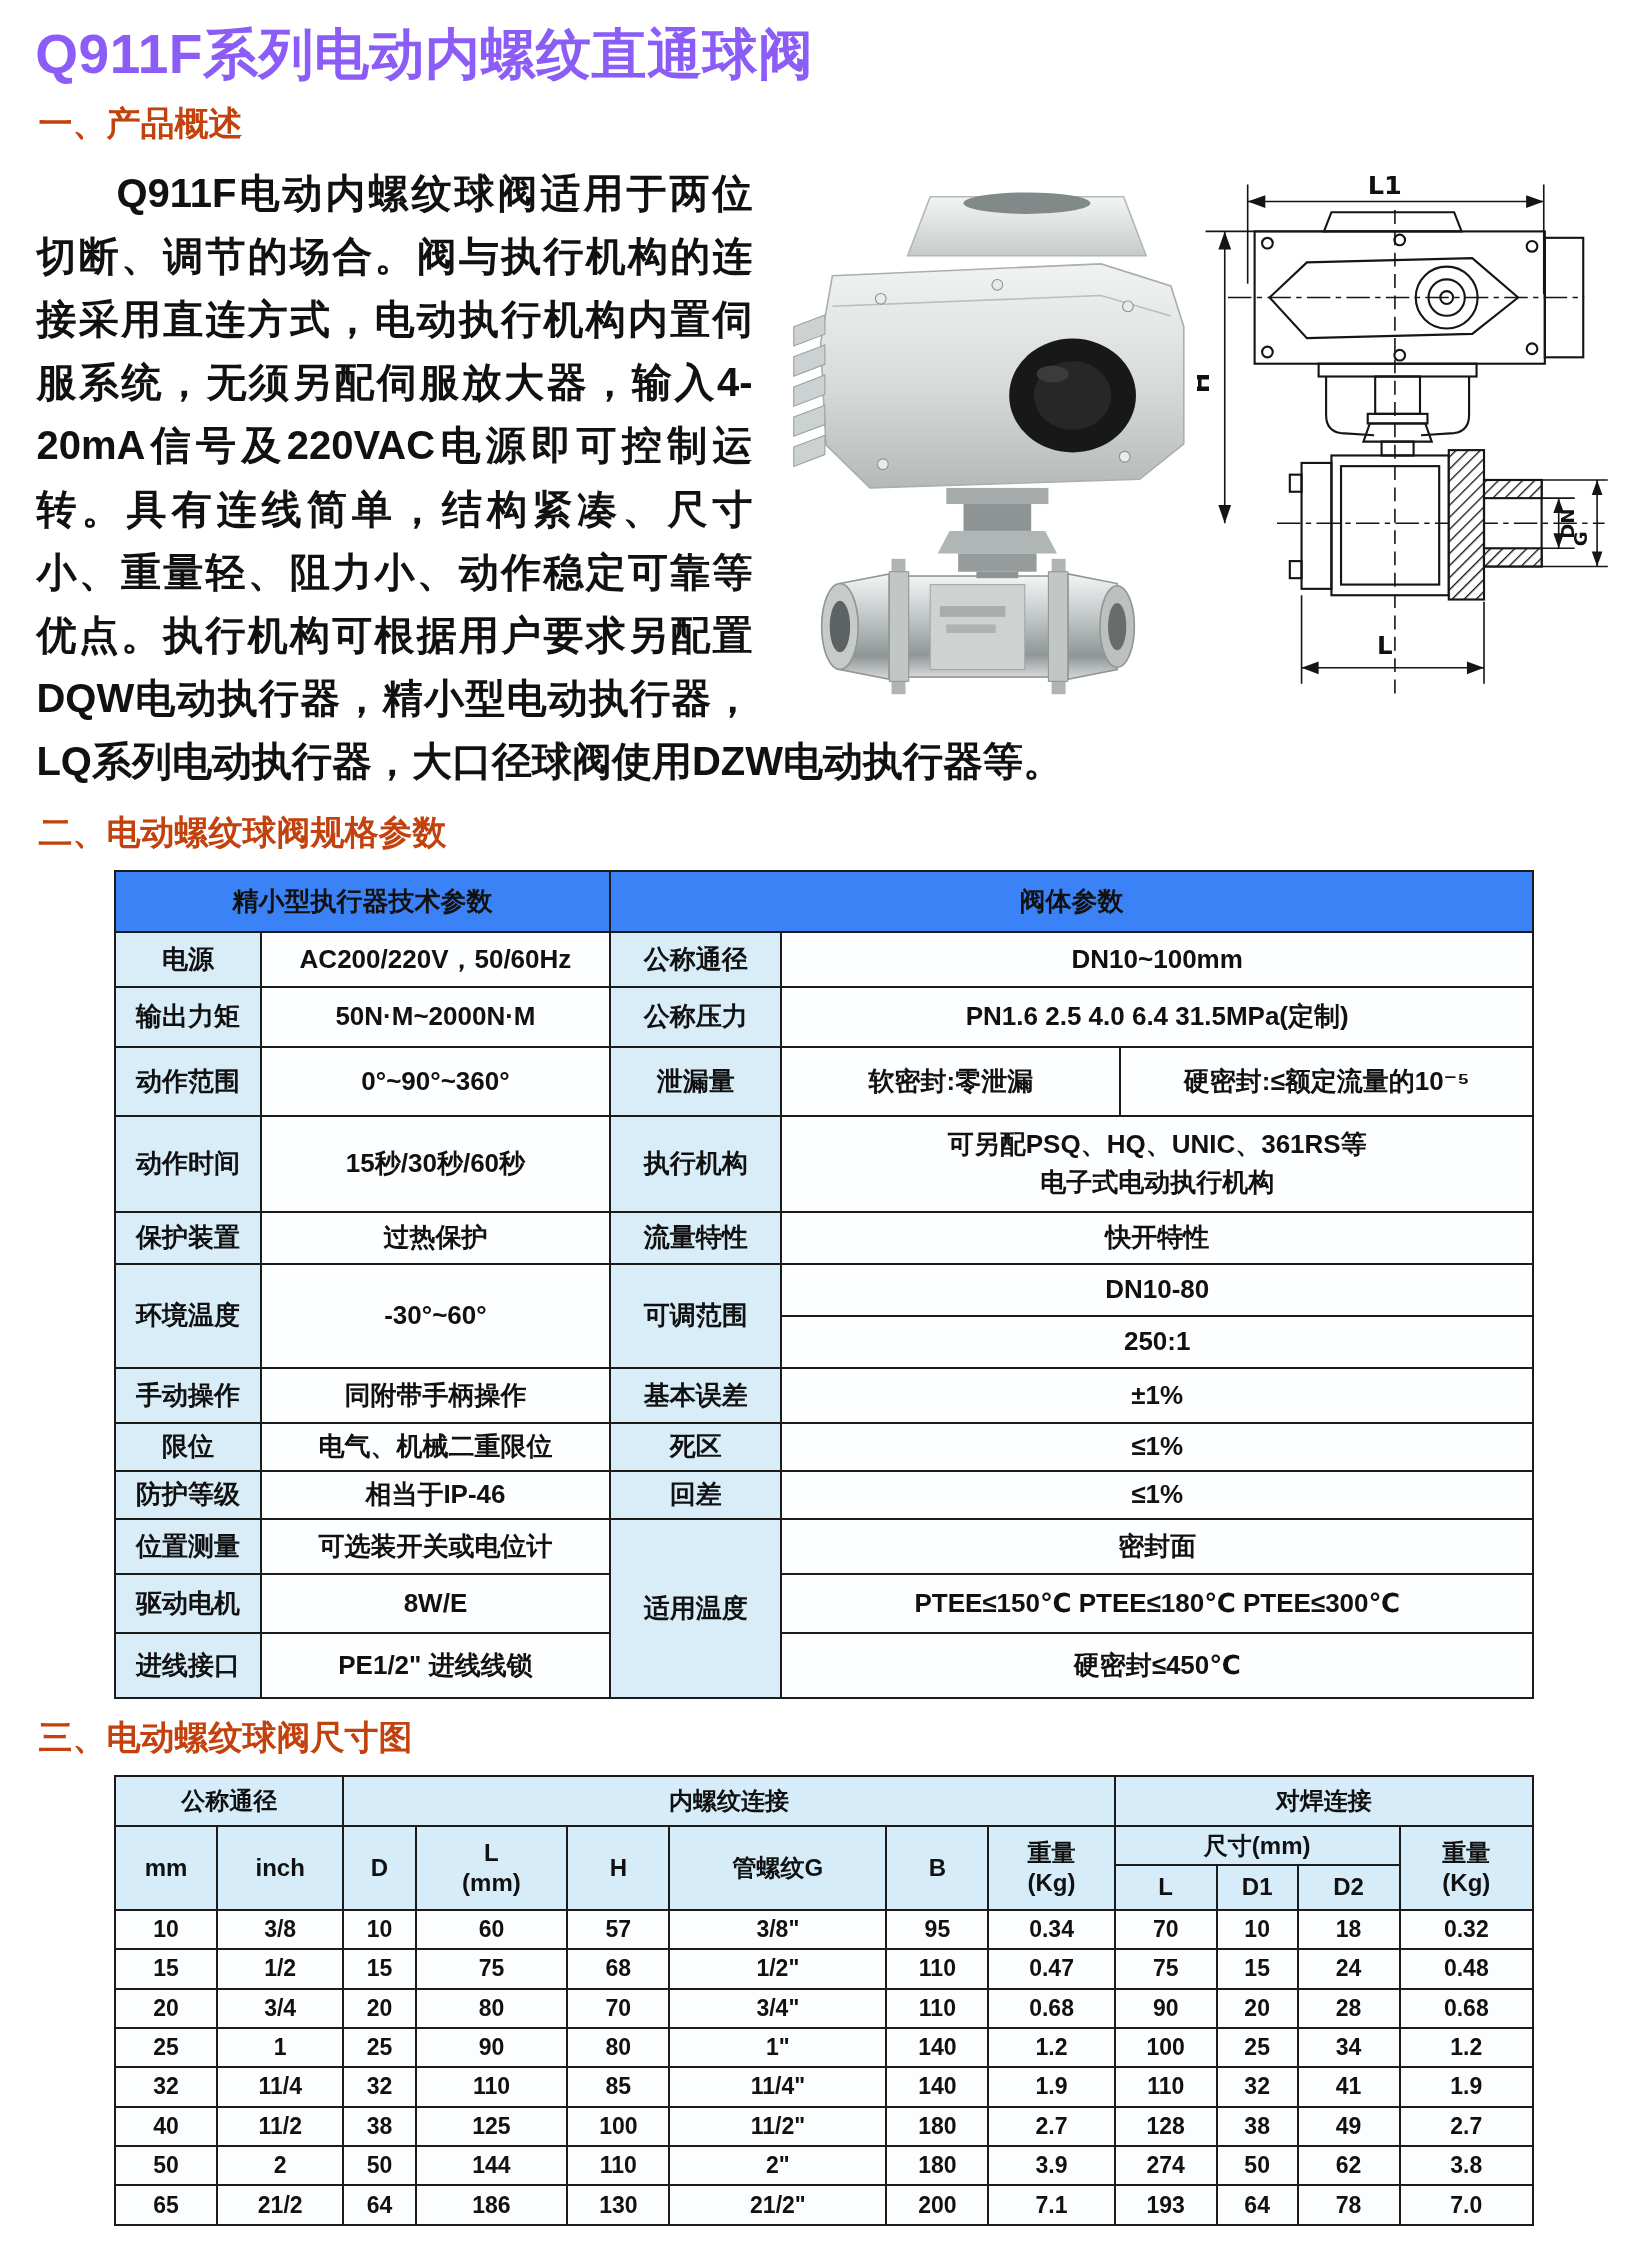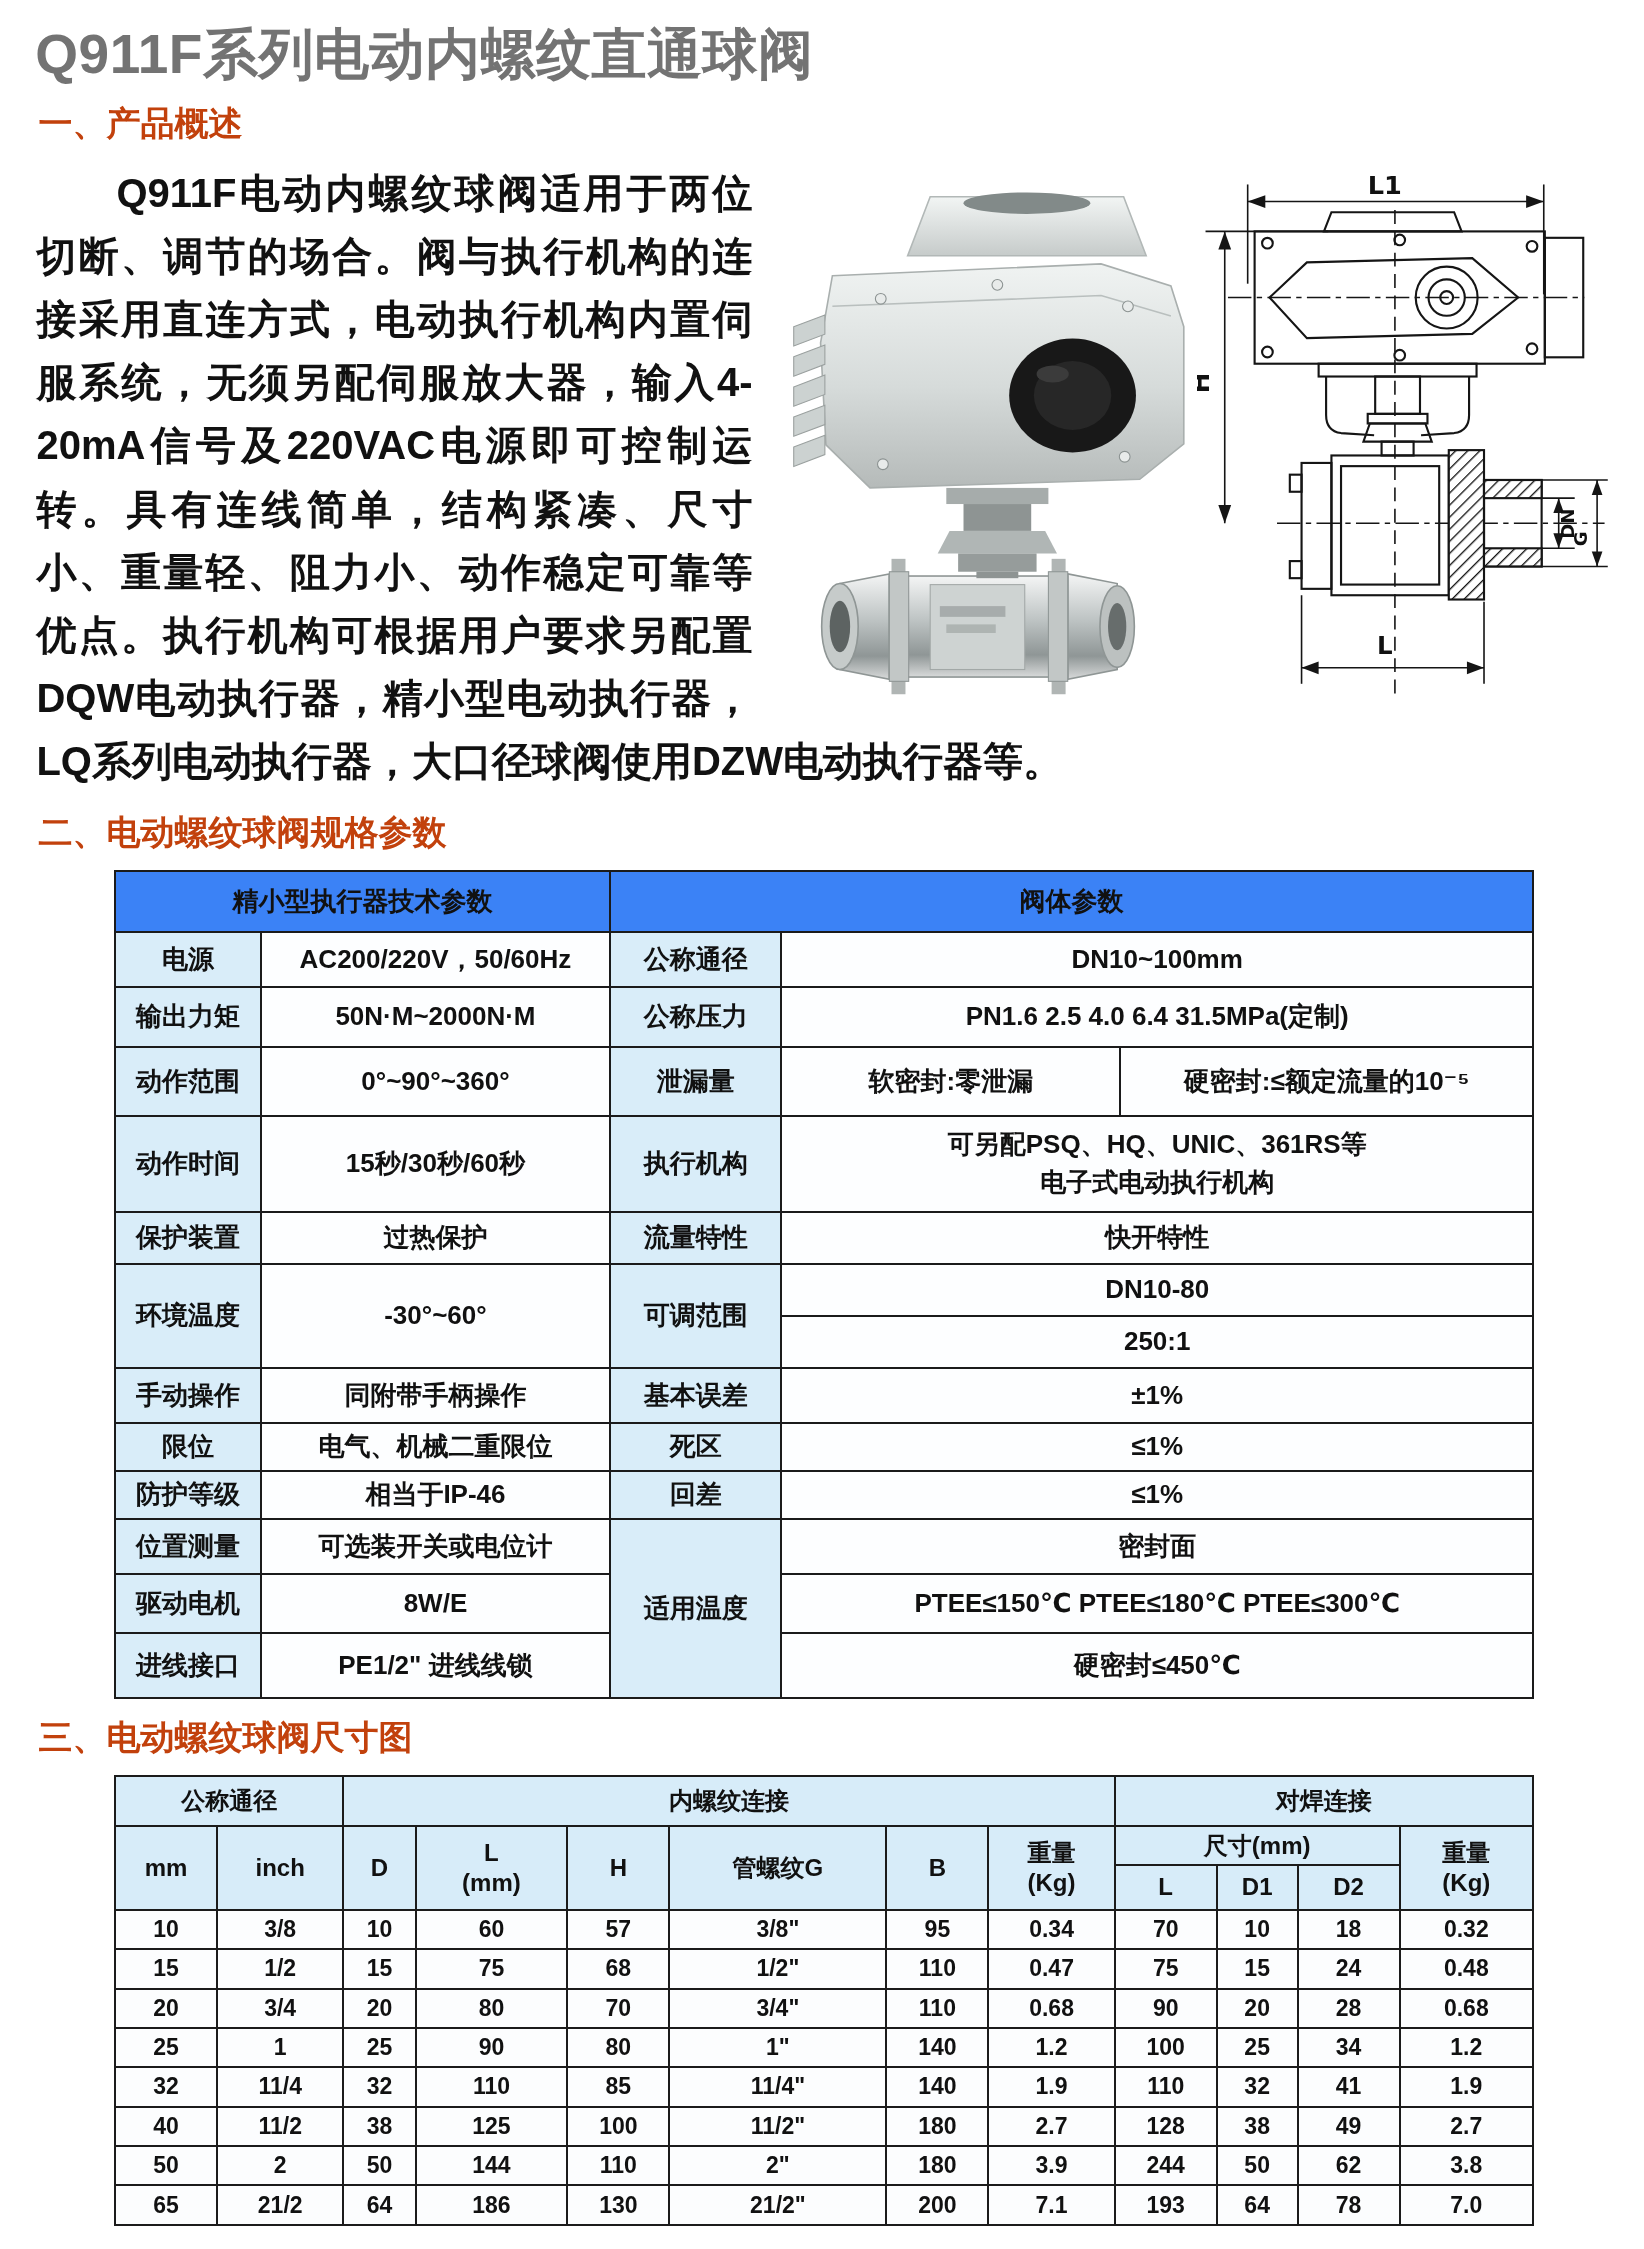--- a/index.html
+++ b/index.html
@@ -2,21 +2,21 @@
 <html style="font-size:8.8px"><head>
 <meta charset="utf-8">
 <style>
   html,body{margin:0;padding:0;background:#fff;}
   body{
     width:1645px;min-height:2250px;box-sizing:border-box;
     padding:20px 32px 22px 32px;
     font-family:"Liberation Sans","DejaVu Sans",sans-serif;
     color:#111;
   }
-  h1{font-size:55px;line-height:1.1;margin:4.4px 0 16.4px 3.3px;color:#737373;letter-spacing:0.5px;font-weight:bold;}
+  h1{font-size:55px;line-height:1.1;margin:4.4px 0 16.4px 3.3px;color:#8b5cf6;letter-spacing:0.5px;font-weight:bold;}
   h2{font-size:34px;margin:16.4px 0 14.3px 6.6px;color:#c2410c;font-weight:bold;clear:both;}
   .ov{overflow:visible;}
   .figs{float:right;display:flex;gap:8.8px;width:844px;margin:3.3px 0 11px 16.4px;align-items:flex-start;}
   .ov p{font-size:40px;font-weight:bold;line-height:1.58;text-indent:2em;margin:0 0 5.5px 4.4px;text-align:justify;}
   svg text{font-family:"DejaVu Sans","Liberation Sans",sans-serif;}
   table{border-collapse:collapse;table-layout:fixed;margin-left:82px;text-align:center;font-weight:bold;}
   .spec{width:1420px;font-size:26px;}
   .spec th,.spec td{border:2.7px solid #1b1b1b;padding:3.3px 6.6px;vertical-align:middle;overflow:hidden;}
   .spec th{background:#3b82f6;height:52px;font-size:26px;}
   .lbl{background:#d9edf9;}
@@ -413,21 +413,21 @@
     </tr>
     <tr>
       <td>50</td>
         <td>2</td>
         <td>50</td>
         <td>144</td>
         <td>110</td>
         <td>2"</td>
         <td>180</td>
         <td>3.9</td>
-        <td>244</td>
+        <td>274</td>
         <td>50</td>
         <td>62</td>
         <td>3.8</td>
     </tr>
     <tr>
       <td>65</td>
         <td>21/2</td>
         <td>64</td>
         <td>186</td>
         <td>130</td>

